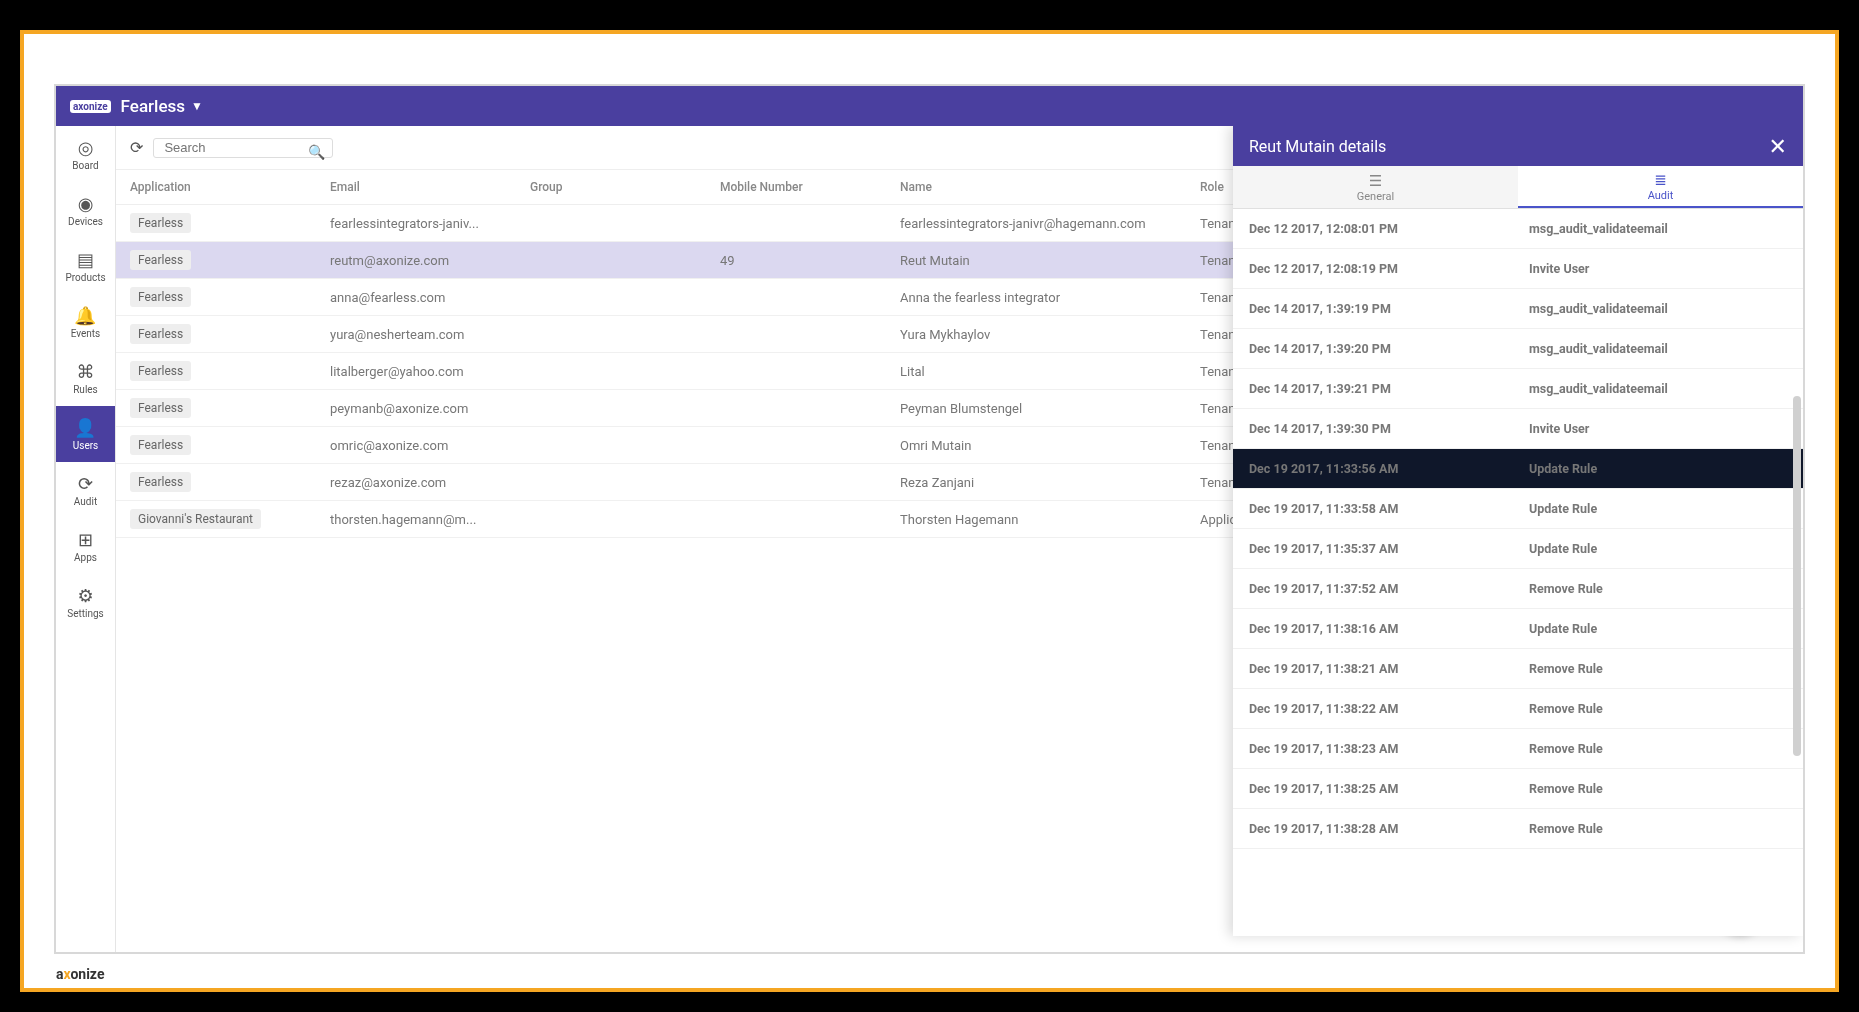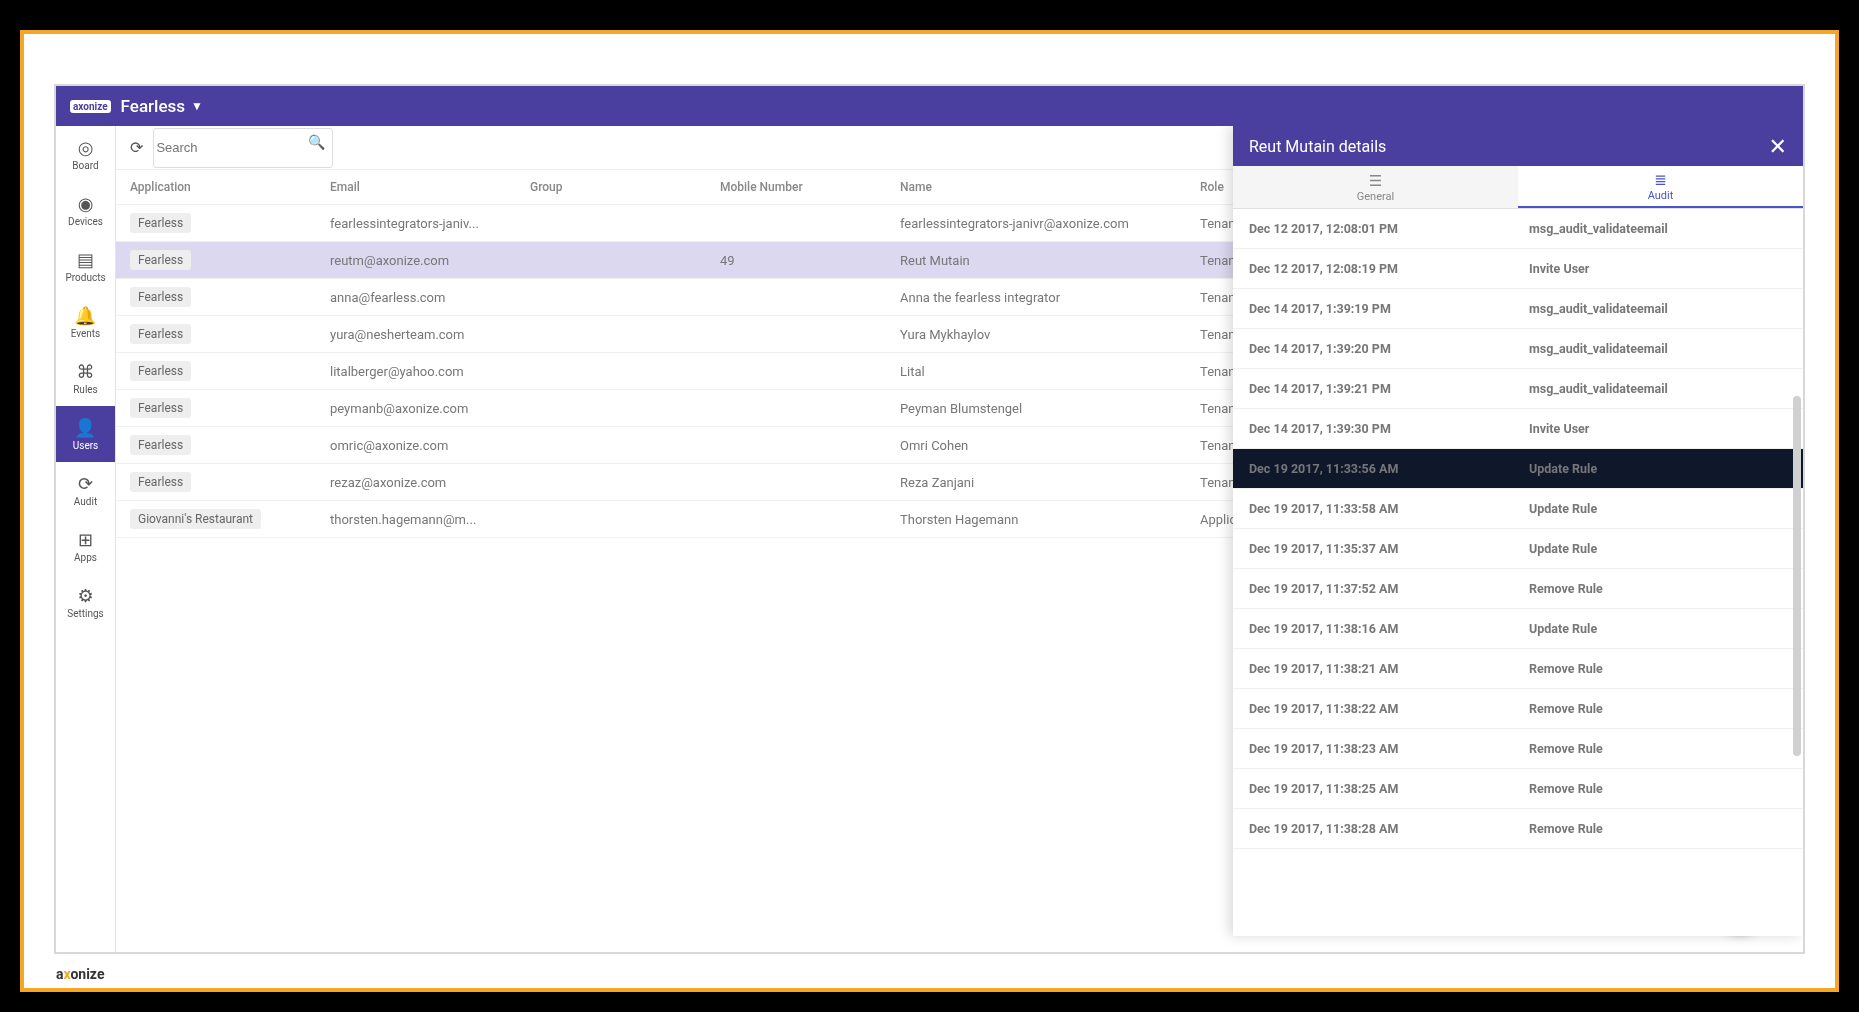--- a/index.html
+++ b/index.html
@@ -102,24 +102,24 @@
   padding: 0 14px;
   border-bottom: 1px solid #eee;
   gap: 10px;
 }
 .toolbar .refresh { font-size: 16px; color: #555; cursor: pointer; }
 .toolbar .search-wrap {
   position: relative;
 }
 .toolbar input {
   width: 180px;
-  height: 40px;
+  height: 20px;
   border: 1px solid #ddd;
   border-radius: 3px;
-  padding: 0 28px 0 2px;
+  padding: 0 28px 0 10px;
   font-size: 13px;
   color: #777;
 }
 .toolbar .search-icon {
   position: absolute;
   right: 8px; top: 6px;
   color: #bbb;
   font-size: 14px;
 }
 .users-table {
@@ -320,21 +320,21 @@
               <th class="col-name">Name</th>
               <th class="col-role">Role</th>
             </tr>
           </thead>
           <tbody id="users-tbody">
               <tr>
                 <td><span class="app-chip">Fearless</span></td>
                 <td>fearlessintegrators-janiv...</td>
                 <td></td>
                 <td></td>
-                <td>fearlessintegrators-janivr@axonize.com</td>
+                <td>fearlessintegrators-janivr@hagemann.com</td>
                 <td>Tenant ad</td>
               </tr>
               <tr class="selected">
                 <td><span class="app-chip">Fearless</span></td>
                 <td>reutm@axonize.com</td>
                 <td></td>
                 <td>49</td>
                 <td>Reut Mutain</td>
                 <td>Tenant ad</td>
               </tr>
@@ -368,21 +368,21 @@
                 <td></td>
                 <td></td>
                 <td>Peyman Blumstengel</td>
                 <td>Tenant ad</td>
               </tr>
               <tr>
                 <td><span class="app-chip">Fearless</span></td>
                 <td>omric@axonize.com</td>
                 <td></td>
                 <td></td>
-                <td>Omri Cohen</td>
+                <td>Omri Mutain</td>
                 <td>Tenant ad</td>
               </tr>
               <tr>
                 <td><span class="app-chip">Fearless</span></td>
                 <td>rezaz@axonize.com</td>
                 <td></td>
                 <td></td>
                 <td>Reza Zanjani</td>
                 <td>Tenant ad</td>
               </tr>

